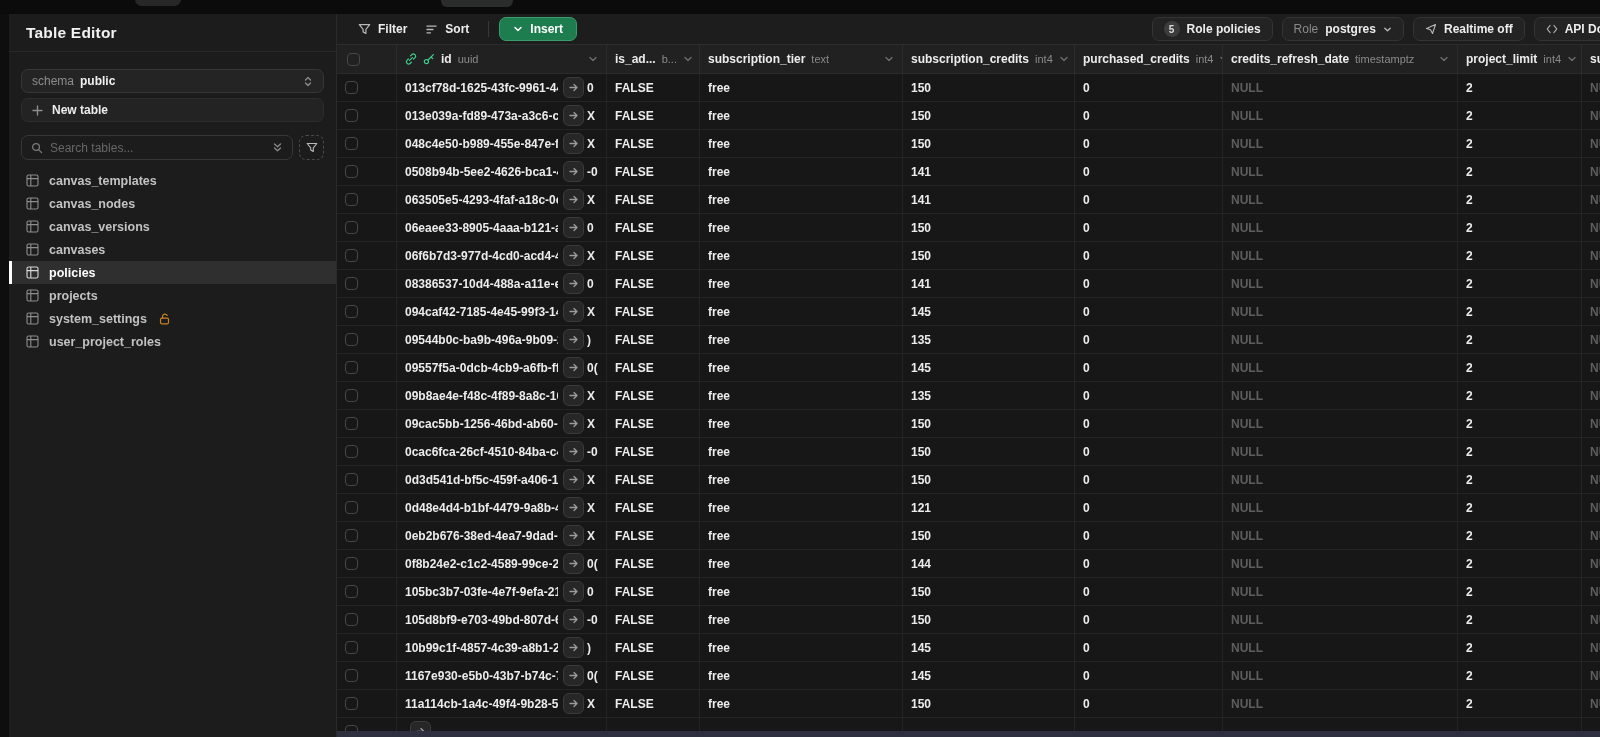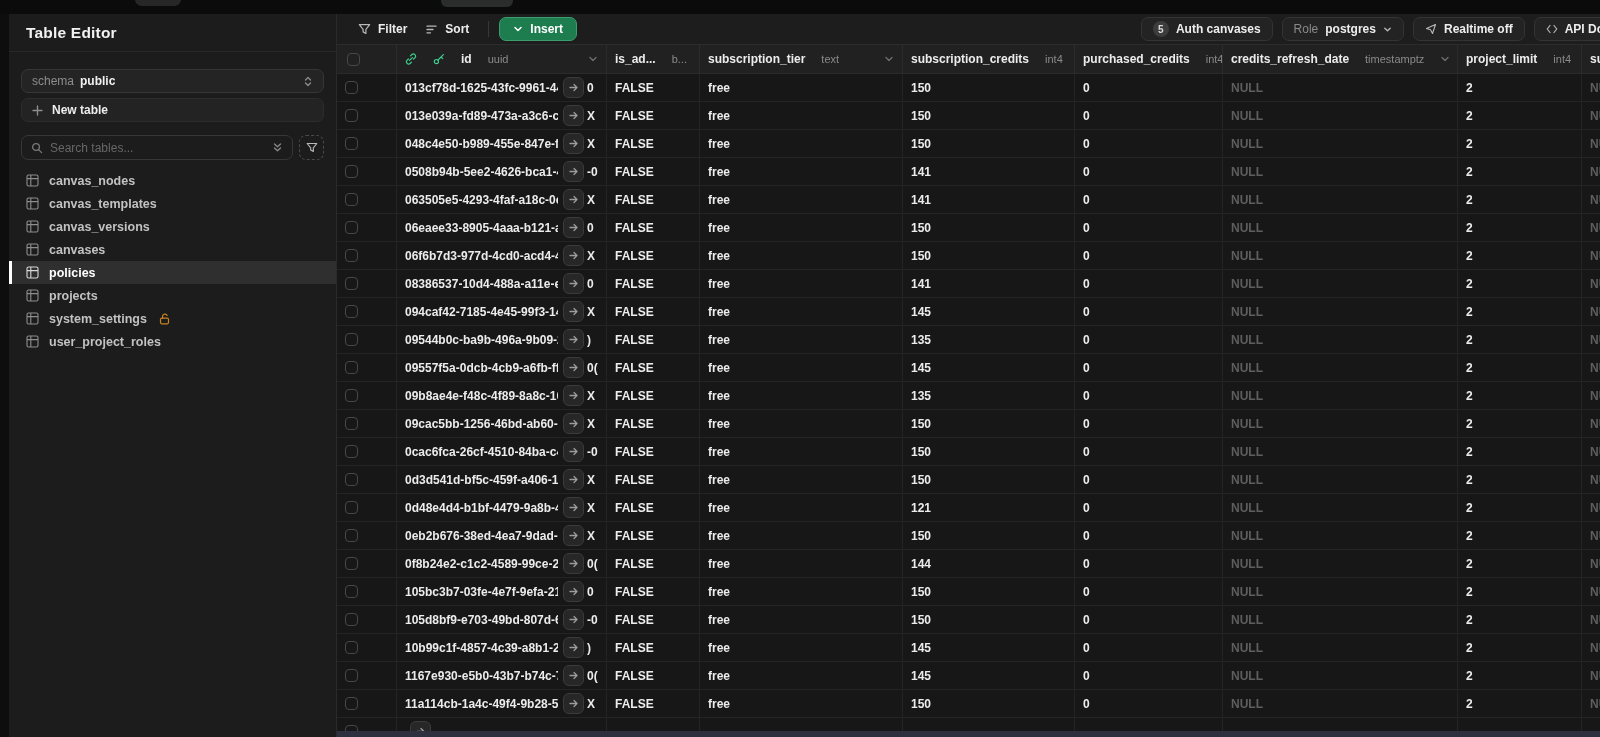--- a/index.html
+++ b/index.html
@@ -49,21 +49,21 @@
   .insert-btn { display:flex; align-items:center; gap:7px; height:24px; padding:0 13px; border-radius:7px; background:#1d7d4f; border:1px solid #3b9c6d; color:#ffffff; font-size:12px; font-weight:700; font-family:inherit; cursor:pointer; }
   .tb-right { margin-left:auto; display:flex; align-items:center; gap:9px; margin-right:-16px; }
   .pillbtn { display:flex; align-items:center; gap:7px; height:24px; padding:0 11px; border-radius:7px; background:#232323; border:1px solid #343434; color:#ededed; font-size:12px; font-weight:700; font-family:inherit; cursor:pointer; white-space:nowrap; }
   .badge { width:16px; height:16px; border-radius:50%; background:#3c3c3c; color:#dcdcdc; font-size:10px; font-weight:700; display:flex; align-items:center; justify-content:center; }
   .dim { color:#8a8a8a; font-weight:400; }
   .pillbtn .picn { color:#b9b9b9; display:flex; }
 
   
   .grid { flex:1; display:flex; flex-direction:column; overflow:hidden; }
   .grid-header { height:29px; background:#212121; border-bottom:1px solid #2b2b2b; display:flex; flex-shrink:0; }
-  .hcell { height:100%; display:flex; align-items:center; gap:16px; padding:0 8px; border-right:1px solid #2c2c2c; overflow:hidden; flex-shrink:0; white-space:nowrap; }
+  .hcell { height:100%; display:flex; align-items:center; gap:6px; padding:0 8px; border-right:1px solid #2c2c2c; overflow:hidden; flex-shrink:0; white-space:nowrap; }
   .hname { font-size:12px; font-weight:700; color:#ececec; }
   .htype { font-size:11px; color:#8a8a8a; }
   .hchev { margin-left:auto; color:#6f6f6f; display:flex; }
   .hicon { display:flex; color:#3ecf8e; }
   .cbcell { width:60px; padding-left:10px; justify-content:flex-start; }
   .cb { width:13px; height:13px; border:1.5px solid #474747; border-radius:4px; background:transparent; flex-shrink:0; cursor:pointer; }
 
   .grid-body { flex:1; overflow:hidden; }
   .row { height:28px; display:flex; border-bottom:1px solid #242424; background:#171717; }
   .cell { height:100%; display:flex; align-items:center; padding:0 8px; border-right:1px solid #242424; overflow:hidden; flex-shrink:0; white-space:nowrap; font-size:12px; font-weight:600; color:#ececec; }
@@ -139,32 +139,32 @@
 
       <nav class="table-list">
 
   <div class="titem">
     <span class="ticon">
       <svg width="13" height="13" viewBox="0 0 13 13">
                 <rect x="1" y="1" width="11" height="11" rx="1.6" stroke="currentColor" stroke-width="1.1" fill="none"></rect>
                 <path d="M1 4.6h11M4.8 1v11" stroke="currentColor" stroke-width="1.1"></path>
               </svg>
     </span>
-    <span class="titem-label">canvas_nodes</span>
+    <span class="titem-label">canvas_templates</span>
 
   </div>
 
   <div class="titem">
     <span class="ticon">
       <svg width="13" height="13" viewBox="0 0 13 13">
                 <rect x="1" y="1" width="11" height="11" rx="1.6" stroke="currentColor" stroke-width="1.1" fill="none"></rect>
                 <path d="M1 4.6h11M4.8 1v11" stroke="currentColor" stroke-width="1.1"></path>
               </svg>
     </span>
-    <span class="titem-label">canvas_templates</span>
+    <span class="titem-label">canvas_nodes</span>
 
   </div>
 
   <div class="titem">
     <span class="ticon">
       <svg width="13" height="13" viewBox="0 0 13 13">
                 <rect x="1" y="1" width="11" height="11" rx="1.6" stroke="currentColor" stroke-width="1.1" fill="none"></rect>
                 <path d="M1 4.6h11M4.8 1v11" stroke="currentColor" stroke-width="1.1"></path>
               </svg>
     </span>
@@ -259,21 +259,21 @@
             <svg width="10" height="10" viewBox="0 0 10 10">
                 <path d="M2 3.5 5 6.5 8 3.5" stroke="currentColor" stroke-width="1.5" fill="none" stroke-linecap="round" stroke-linejoin="round"></path>
               </svg>
           </span>
           <span>Insert</span>
         </button>
 
         <div class="tb-right">
           <button class="pillbtn">
             <span class="badge">5</span>
-            <span>Auth canvases</span>
+            <span>Role policies</span>
           </button>
           <button class="pillbtn">
             <span class="dim">Role</span>
             <span>postgres</span>
             <span class="picn">
               <svg width="9" height="9" viewBox="0 0 10 10">
                   <path d="M2 3.5 5 6.5 8 3.5" stroke="currentColor" stroke-width="1.5" fill="none" stroke-linecap="round" stroke-linejoin="round"></path>
                 </svg>
             </span>
           </button>

